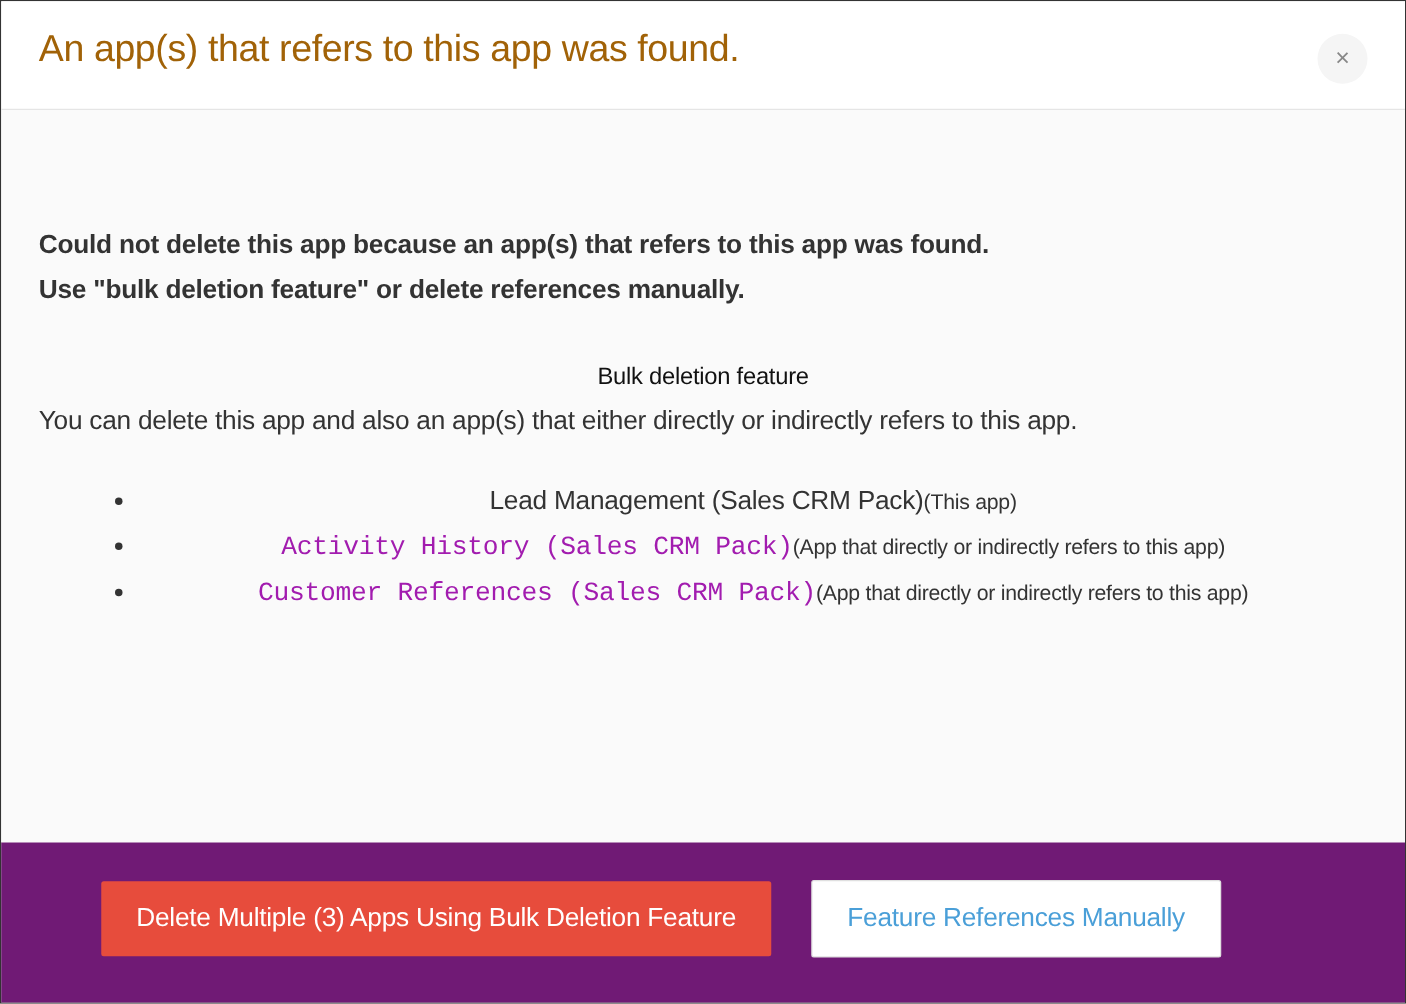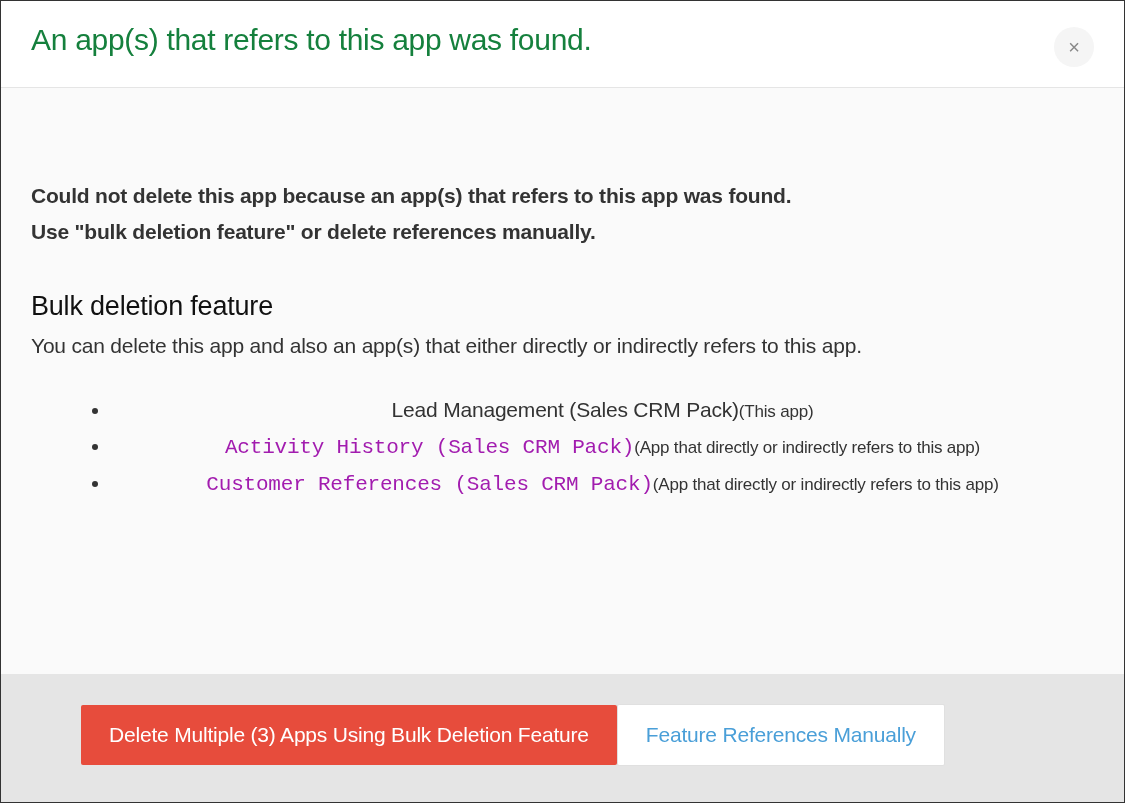--- a/index.html
+++ b/index.html
@@ -25,21 +25,21 @@
       padding: 22px 30px 20px 30px;
       border-bottom: 1px solid #e5e5e5;
       display: flex;
       justify-content: space-between;
       align-items: flex-start;
       background: #ffffff;
     }
     .modal-title {
       font-size: 30px;
       font-weight: 400;
-      color: #15803d;
+      color: #a16207;
       letter-spacing: -0.3px;
     }
     .close-btn {
       width: 40px;
       height: 40px;
       border-radius: 50%;
       background: #f5f5f5;
       border: none;
       display: flex;
       align-items: center;
@@ -56,25 +56,26 @@
     }
     .intro-text {
       font-size: 21px;
       font-weight: 700;
       color: #333;
       line-height: 1.7;
       margin-bottom: 42px;
       letter-spacing: -0.2px;
     }
     .section-heading {
-      font-size: 27px;
+      font-size: 19px;
       font-weight: 500;
       color: #111;
       margin-bottom: 6px;
       letter-spacing: -0.2px;
+      text-align: center;
     }
     .section-desc {
       font-size: 21px;
       font-weight: 400;
       color: #333;
       line-height: 1.7;
       margin-bottom: 20px;
       letter-spacing: -0.2px;
     }
     .app-list {
@@ -94,22 +95,23 @@
       text-decoration: none;
       cursor: pointer;
       font-family: Liberation Mono, monospace;
     }
     .app-note {
       font-size: 17px;
       color: #333;
     }
     .modal-footer {
       padding: 30px 30px 36px 80px;
-      background: #e5e5e5;
+      background: #701a75;
       display: flex;
+      gap: 32px;
       align-items: center;
     }
     .btn {
       padding: 18px 28px;
       font-size: 21px;
       font-weight: 400;
       border: none;
       cursor: pointer;
       border-radius: 2px;
       letter-spacing: -0.2px;

